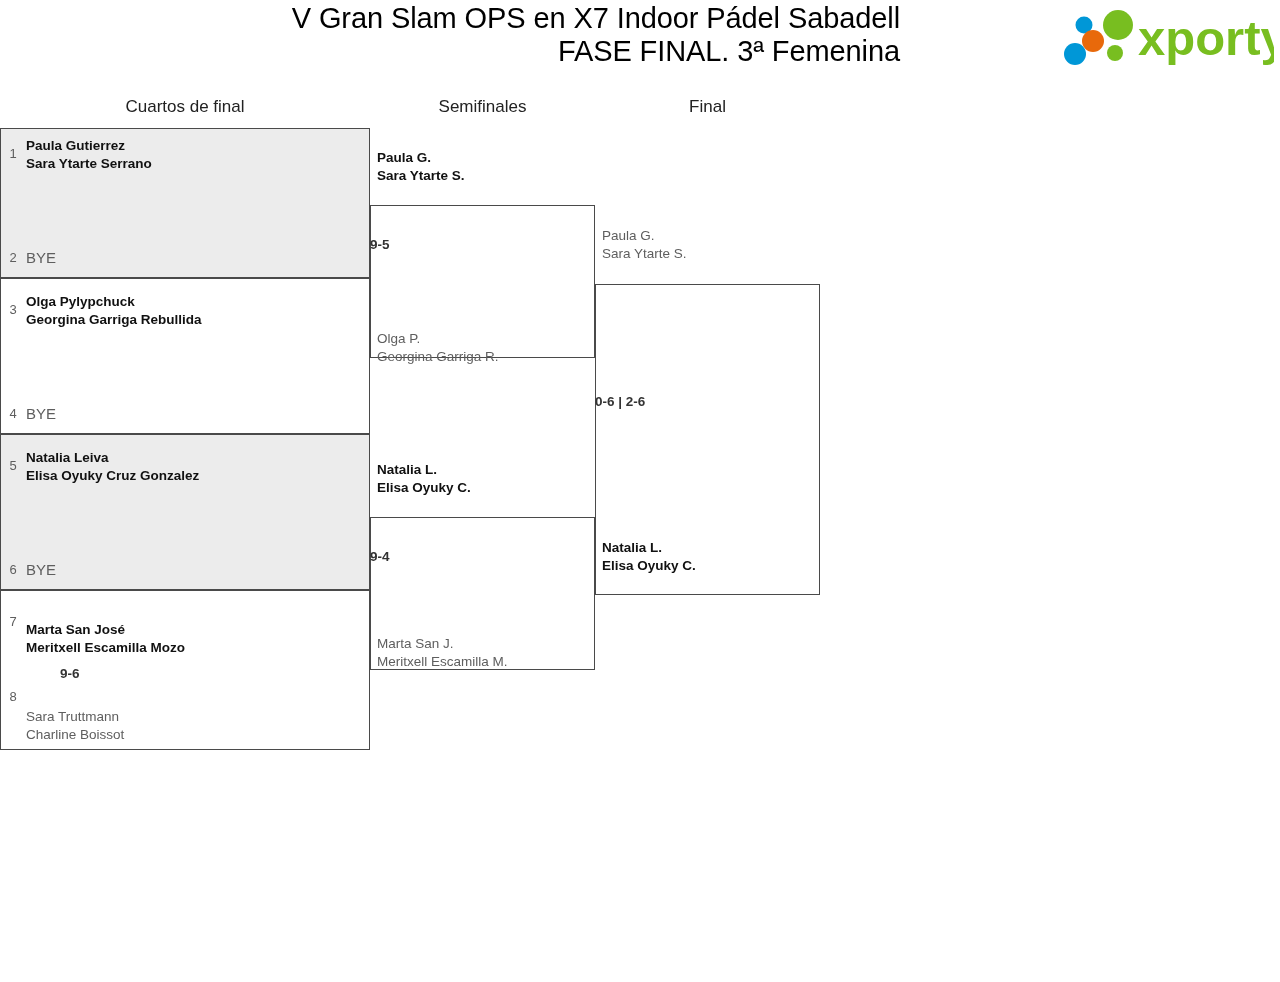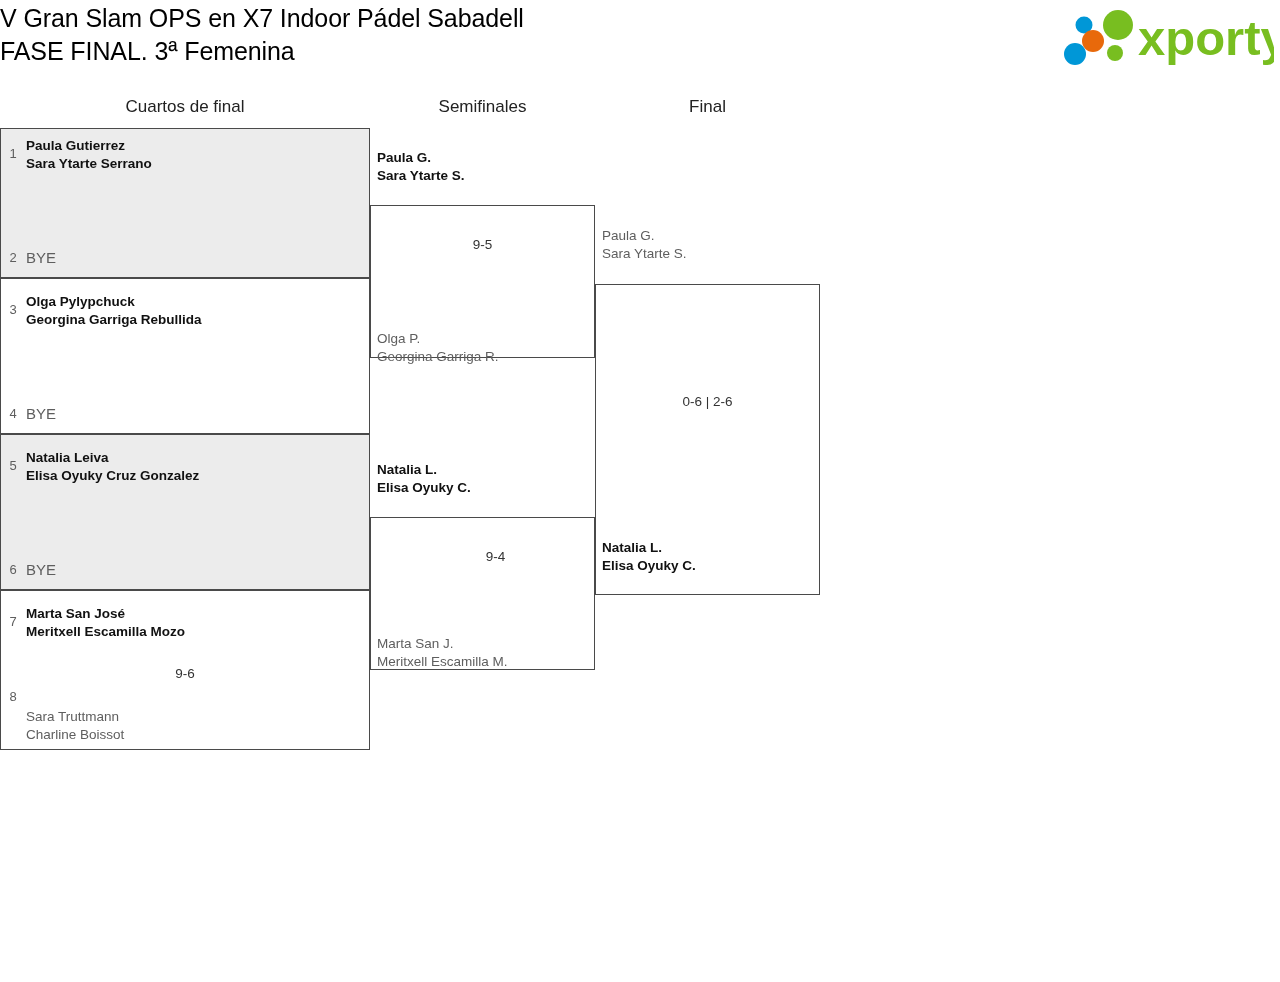--- a/index.html
+++ b/index.html
@@ -7,22 +7,22 @@
     width: 1280px; height: 982px;
     background: #ffffff;
     font-family: "Liberation Sans", sans-serif;
     overflow: hidden;
   }
   #root { position: relative; width: 1280px; height: 982px; }
 
   
   .title {
     position: absolute; left: 0; top: 2px; width: 900px;
-    font-size: 25px; line-height: 33px; font-weight: 400;
-    color: #000000; letter-spacing: -0.1px;
+    font-size: 29px; line-height: 33px; font-weight: 400;
+    color: #000000; letter-spacing: -0.1px; text-align: right;
   }
   .title .l2 { display: block; }
 
   .logo { position: absolute; right: 6px; top: 8px; width: 224px; height: 60px; }
 
   
   .col-head {
     position: absolute; font-size: 17px; color: #222222;
     text-align: center; font-weight: 400; white-space: nowrap;
   }
@@ -59,21 +59,21 @@
   .team.bye  { color: #5e5e5e; font-weight: normal; font-size: 15px; }
 
   .seed {
     position: absolute; font-size: 13px; color: #5e5e5e;
     width: 22px; text-align: center;
   }
 
   
   .score {
     position: absolute; font-size: 13.5px; color: #333333;
-    text-align: center; white-space: nowrap;
+    white-space: nowrap; font-weight: bold;
   }
 </style>
 </head>
 <body>
 
 <div id="root">
 
   <div class="title">
     <span class="l1">V Gran Slam OPS en X7 Indoor Pádel Sabadell</span>
     <span class="l2">FASE FINAL. 3ª Femenina</span>
@@ -122,21 +122,21 @@
     <span class="ln">Natalia Leiva</span>
     <span class="ln">Elisa Oyuky Cruz Gonzalez</span>
   </div>
   <div class="seed" style="left:2px;  top:562px;">6</div>
   <div class="team bye" style="left:26px; top:561px;">
     <span class="ln">BYE</span>
   </div>
 
   <div class="mbox plain" id="qf4"></div>
   <div class="seed" style="left:2px;  top:614px;">7</div>
-  <div class="team win" style="left:26px; top:605px;">
+  <div class="team win" style="left:26px; top:621px;">
     <span class="ln">Marta San José</span>
     <span class="ln">Meritxell Escamilla Mozo</span>
   </div>
   <div class="score" style="left:60px; top:666px; width:250px;">9-6</div>
   <div class="seed" style="left:2px;  top:689px;">8</div>
   <div class="team lose" style="left:26px; top:708px;">
     <span class="ln">Sara Truttmann</span>
     <span class="ln">Charline Boissot</span>
   </div>
 

